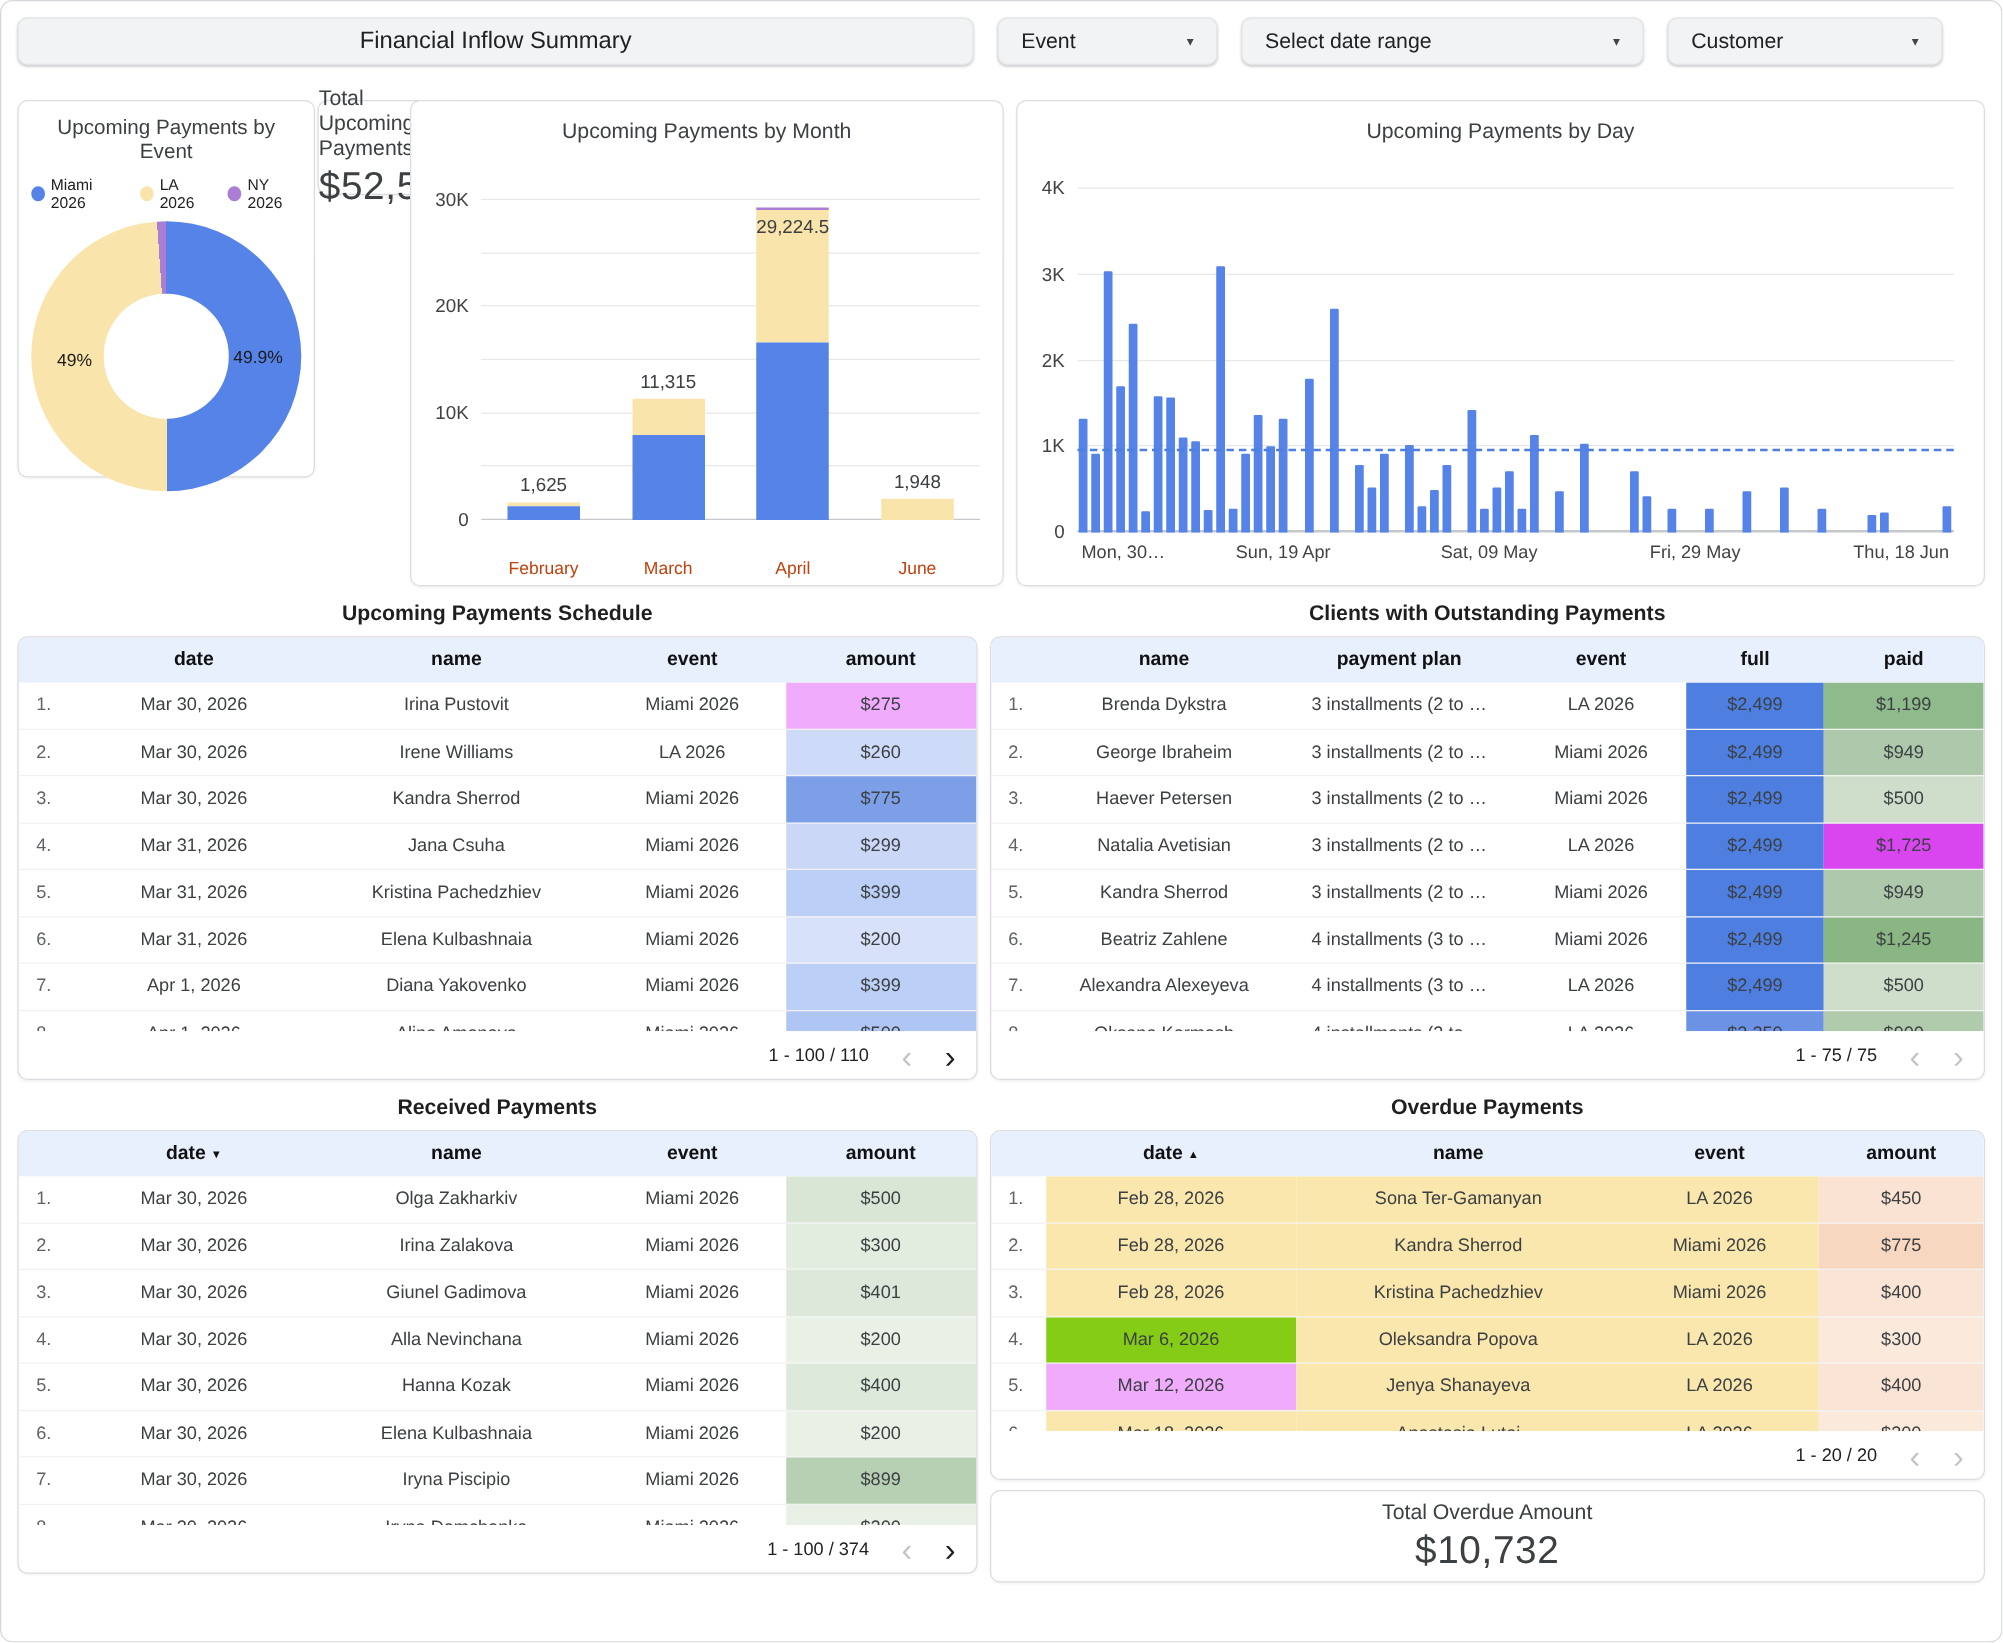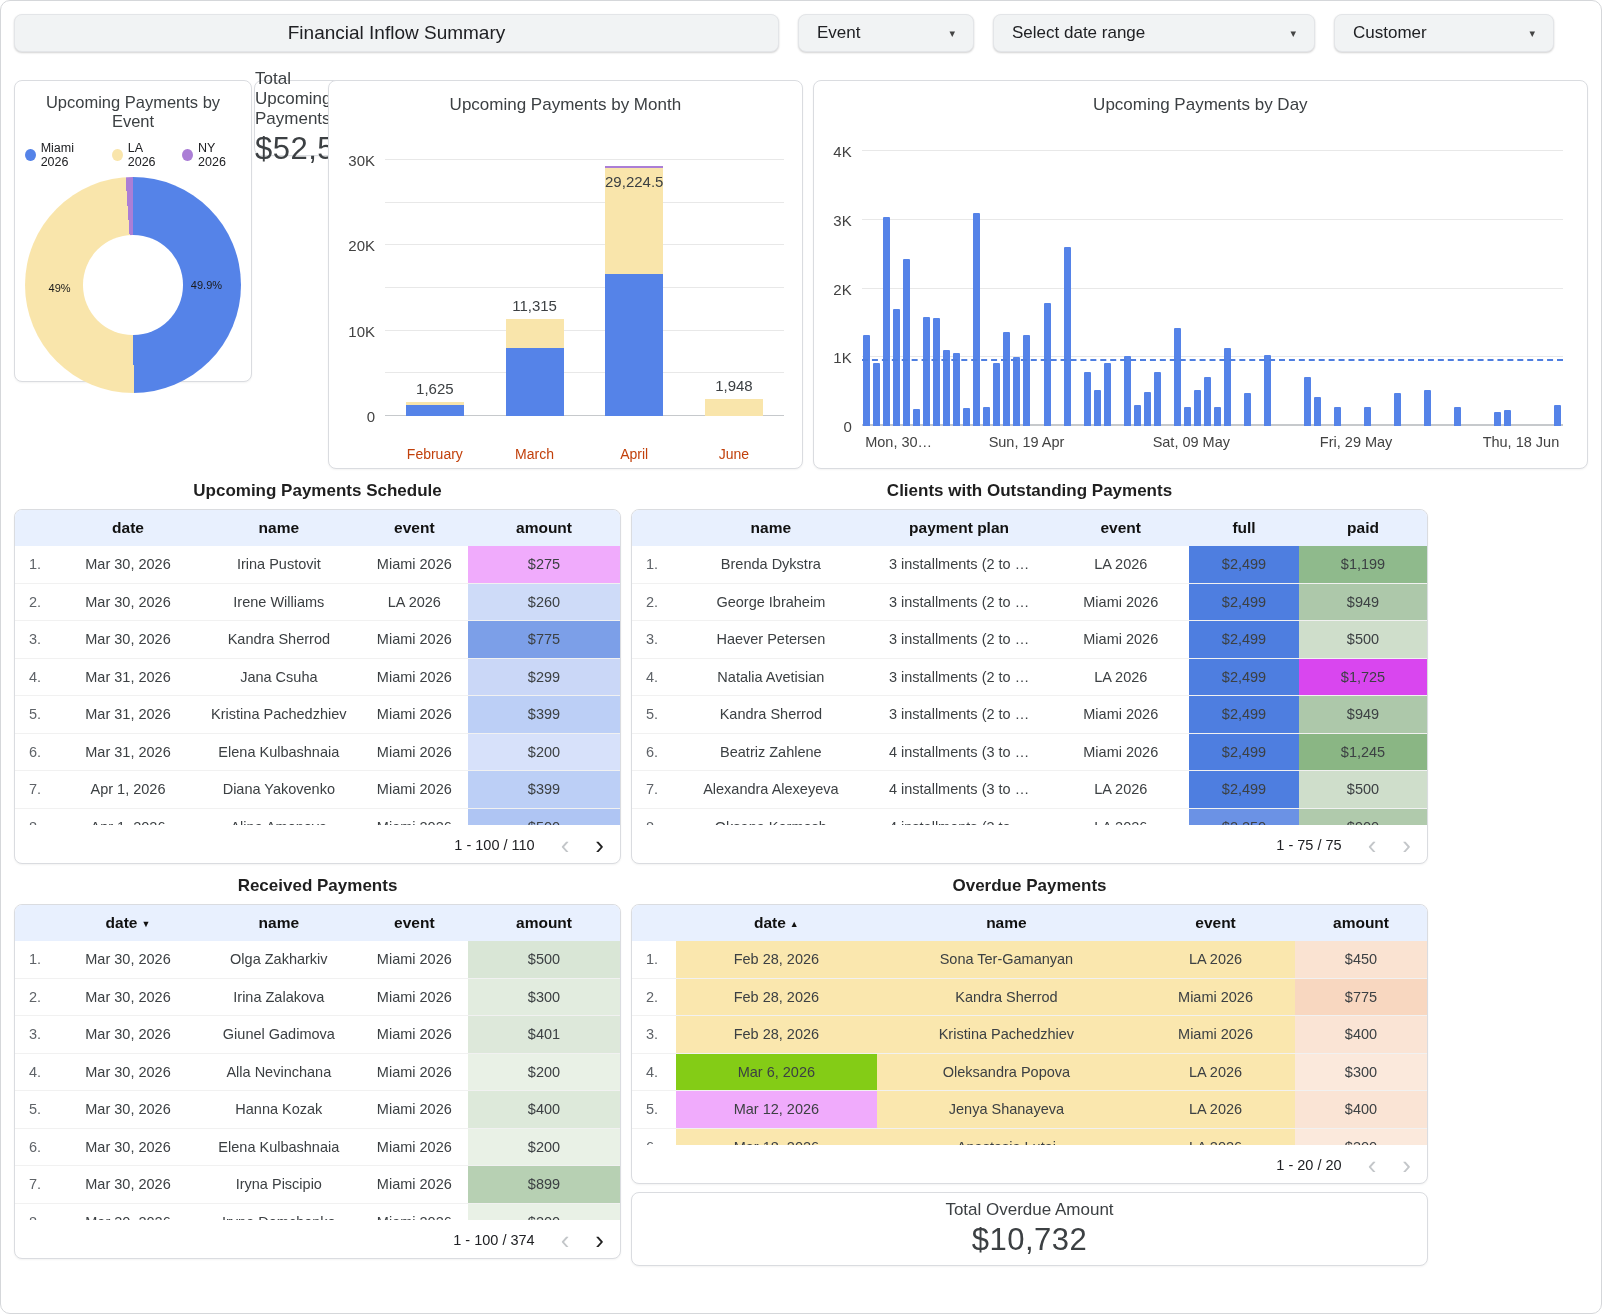--- a/index.html
+++ b/index.html
@@ -24,21 +24,21 @@
   .leftcol { width:304px; display:flex; gap:2px; }
 
   
   .donut-card { height:302px; padding:12px 10px 0; }
   .legend { display:flex; justify-content:center; gap:14px; margin:10px 0 8px; }
   .legend-item { display:flex; align-items:center; gap:5px; font-size:12.5px; color:#202124; }
   .dot { width:12px; height:12px; border-radius:50%; }
   .donut-wrap { position:relative; width:216px; height:216px; margin:2px auto 0; }
   .donut { position:absolute; inset:0; border-radius:50%; }
   .donut::after { content:""; position:absolute; inset:27%; background:#fff; border-radius:50%; }
-  .slice-label { position:absolute; transform:translate(-50%,-50%); font-size:11px; color:#1b1b1b; z-index:2; }
+  .slice-label { position:absolute; transform:translate(-50%,-50%); font-size:14px; color:#1b1b1b; z-index:2; }
 
   .kpi-card { height:76px; display:flex; flex-direction:column; align-items:center; justify-content:center; gap:2px; }
   .kpi-label { font-size:17px; color:#3c4043; }
   .kpi-value { font-size:31px; color:#3c4043; letter-spacing:.5px; }
 
   
   .month-card { width:488px; height:389px; position:relative; }
   .mplot { position:absolute; left:56px; right:18px; top:62px; bottom:52px; }
   .gline { position:absolute; left:0; right:0; height:1px; background:#e8e8e8; }
   .gline.base { background:#c6c9cc; height:1px; }
@@ -56,21 +56,21 @@
   .dbars { position:absolute; inset:0; display:flex; align-items:flex-end; }
   .dslot { flex:1; position:relative; height:100%; }
   .dbar { position:absolute; bottom:0; left:15%; width:70%; background:#5583e8; border-radius:1px 1px 0 0; }
   .avg { position:absolute; left:0; right:0; border-top:2px dashed #4e7ee0; }
   .dxlab { position:absolute; top:calc(100% + 8px); transform:translateX(-50%); font-size:14.5px; color:#424242; white-space:nowrap; }
   .dxlab.left { transform:none; }
 
   
   .row3, .row4 { display:flex; gap:10px; margin-top:8px; }
   .tsec { display:flex; flex-direction:column; }
-  .tsec-l { width:607px; }
+  .tsec-l { width:768px; }
   .tsec-r { width:797px; }
   .sec-title { text-align:center; font-weight:bold; font-size:17px; color:#1f1f1f; padding:4px 0 8px; }
   .tcard { overflow:hidden; display:flex; flex-direction:column; }
   .tcard-tall { height:355px; }
   .tcard-short { height:280px; }
   .thead { display:grid; background:#e8f0fe; height:36px; align-items:center; font-weight:bold; font-size:15.5px; color:#111; }
   .thead > div { text-align:center; }
   .rows-clip { overflow:hidden; flex:1; }
   .trow { display:grid; height:37.5px; align-items:stretch; border-bottom:1px solid #f1f1f1; }
   .tcell { display:flex; align-items:center; justify-content:center; font-size:14.5px; color:#3c4043; overflow:hidden; white-space:nowrap; text-overflow:ellipsis; }

